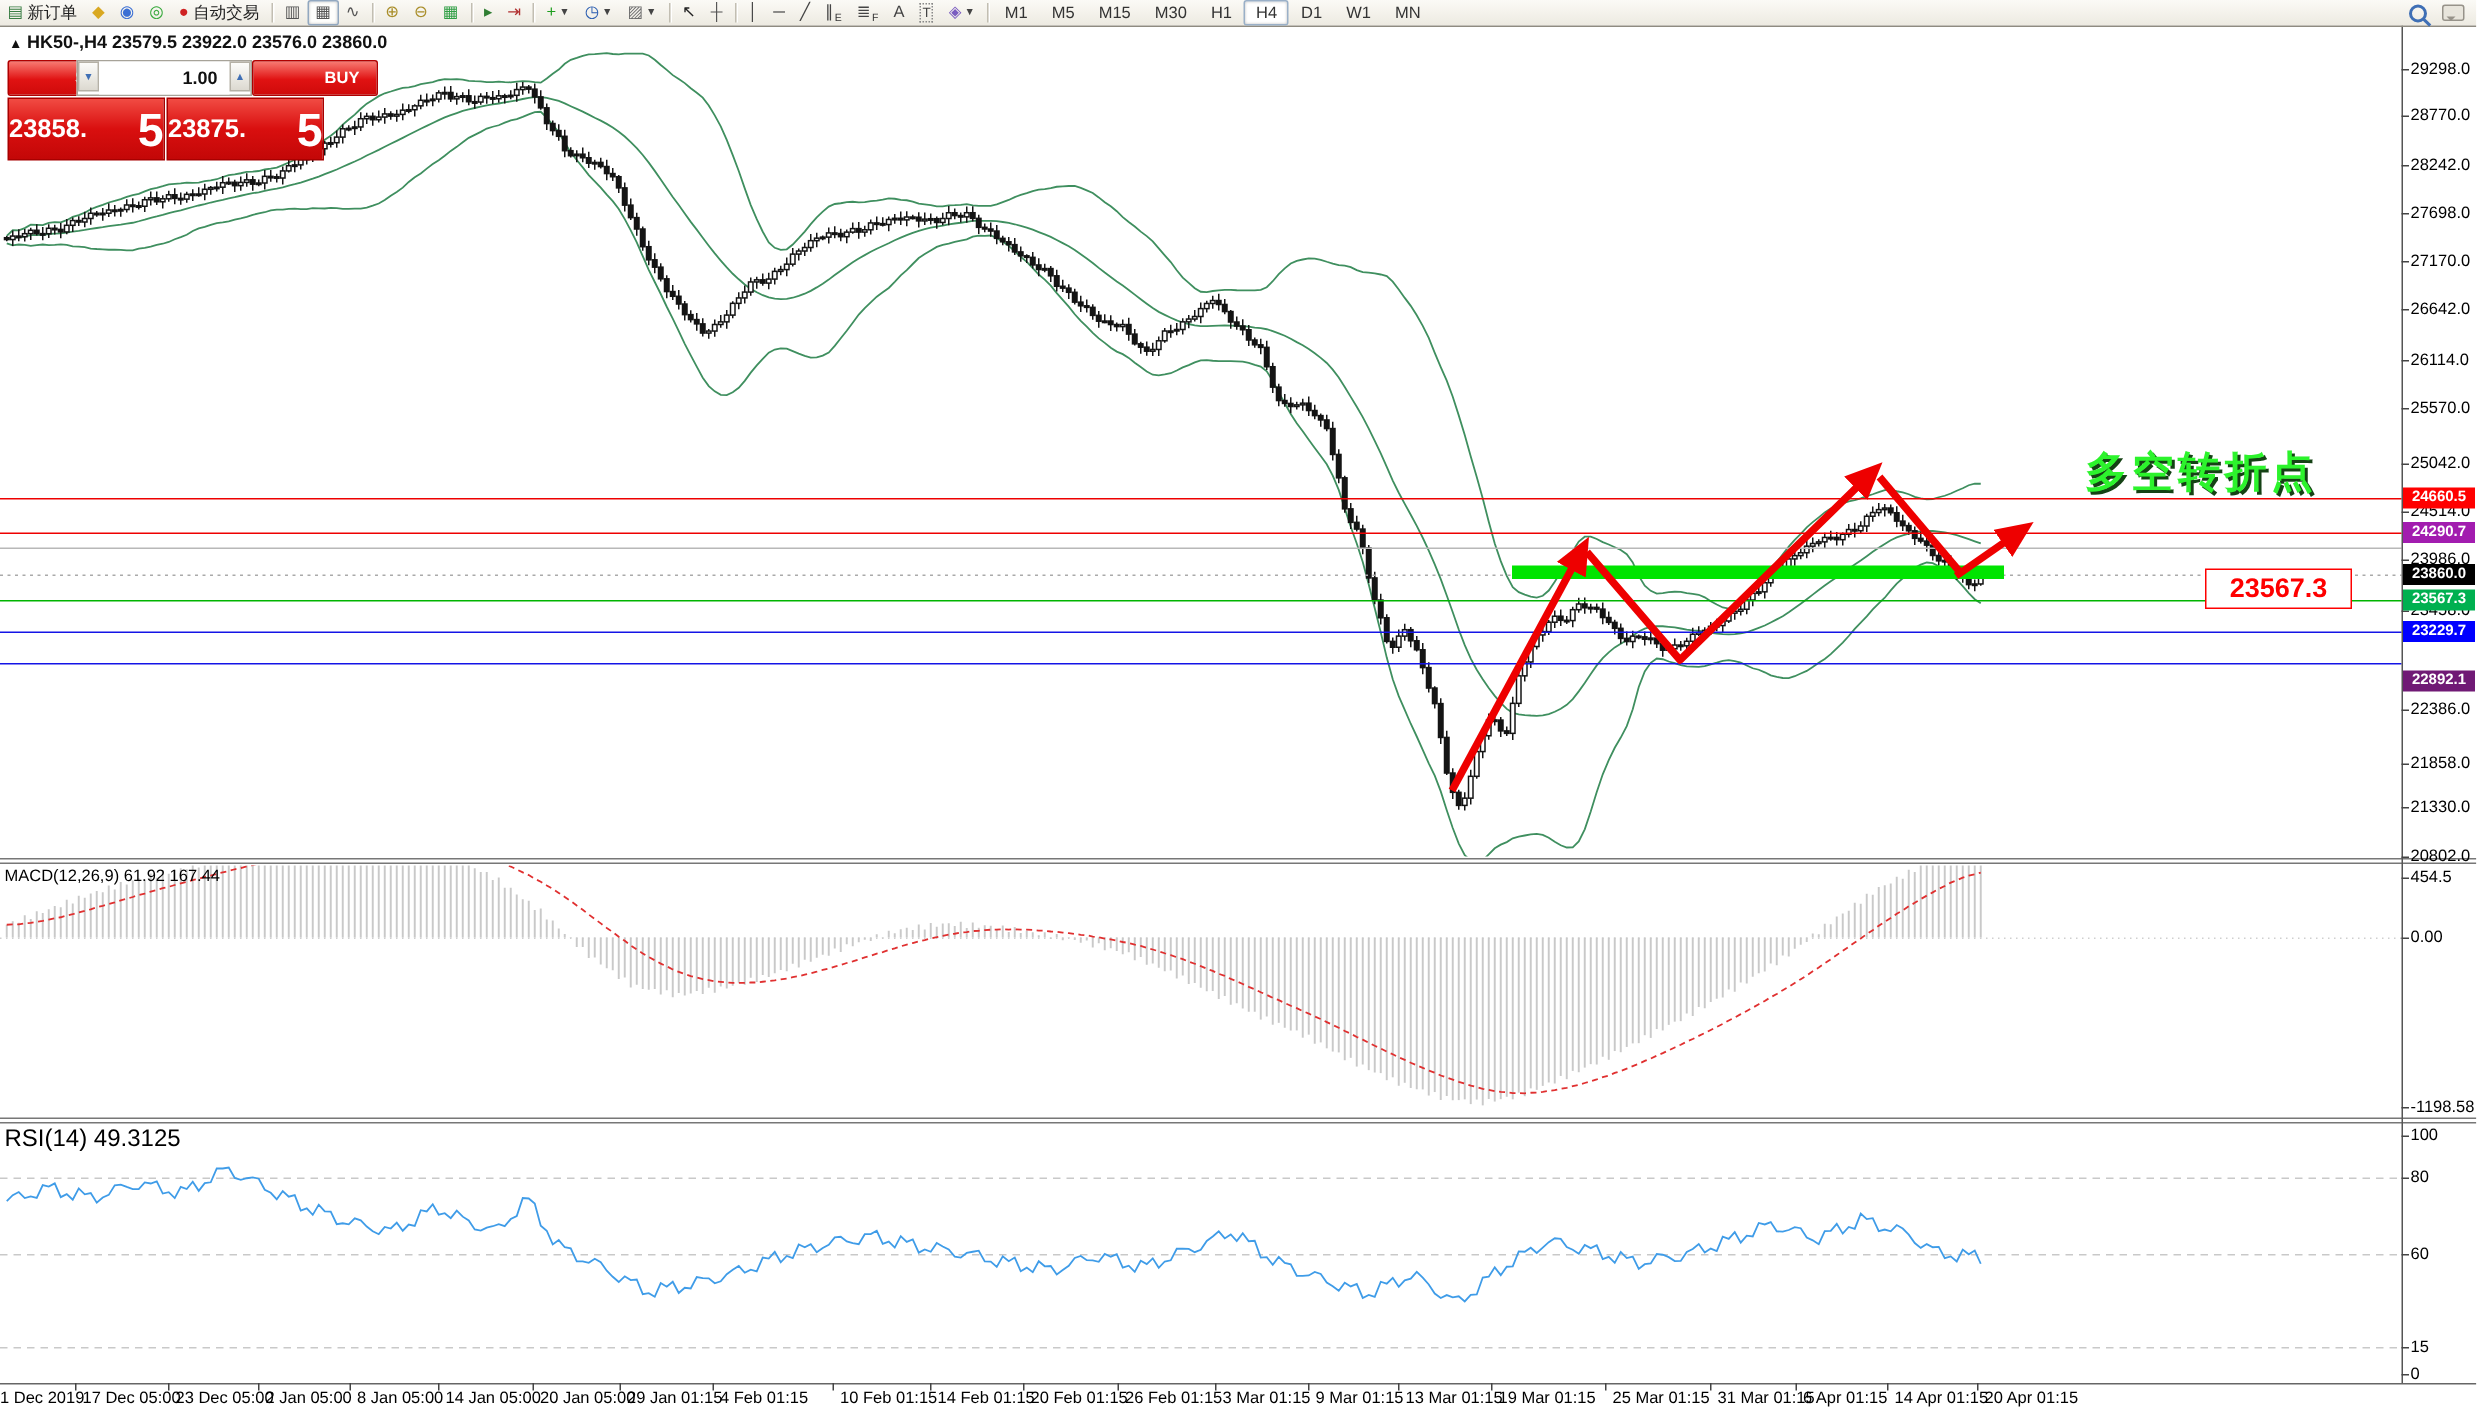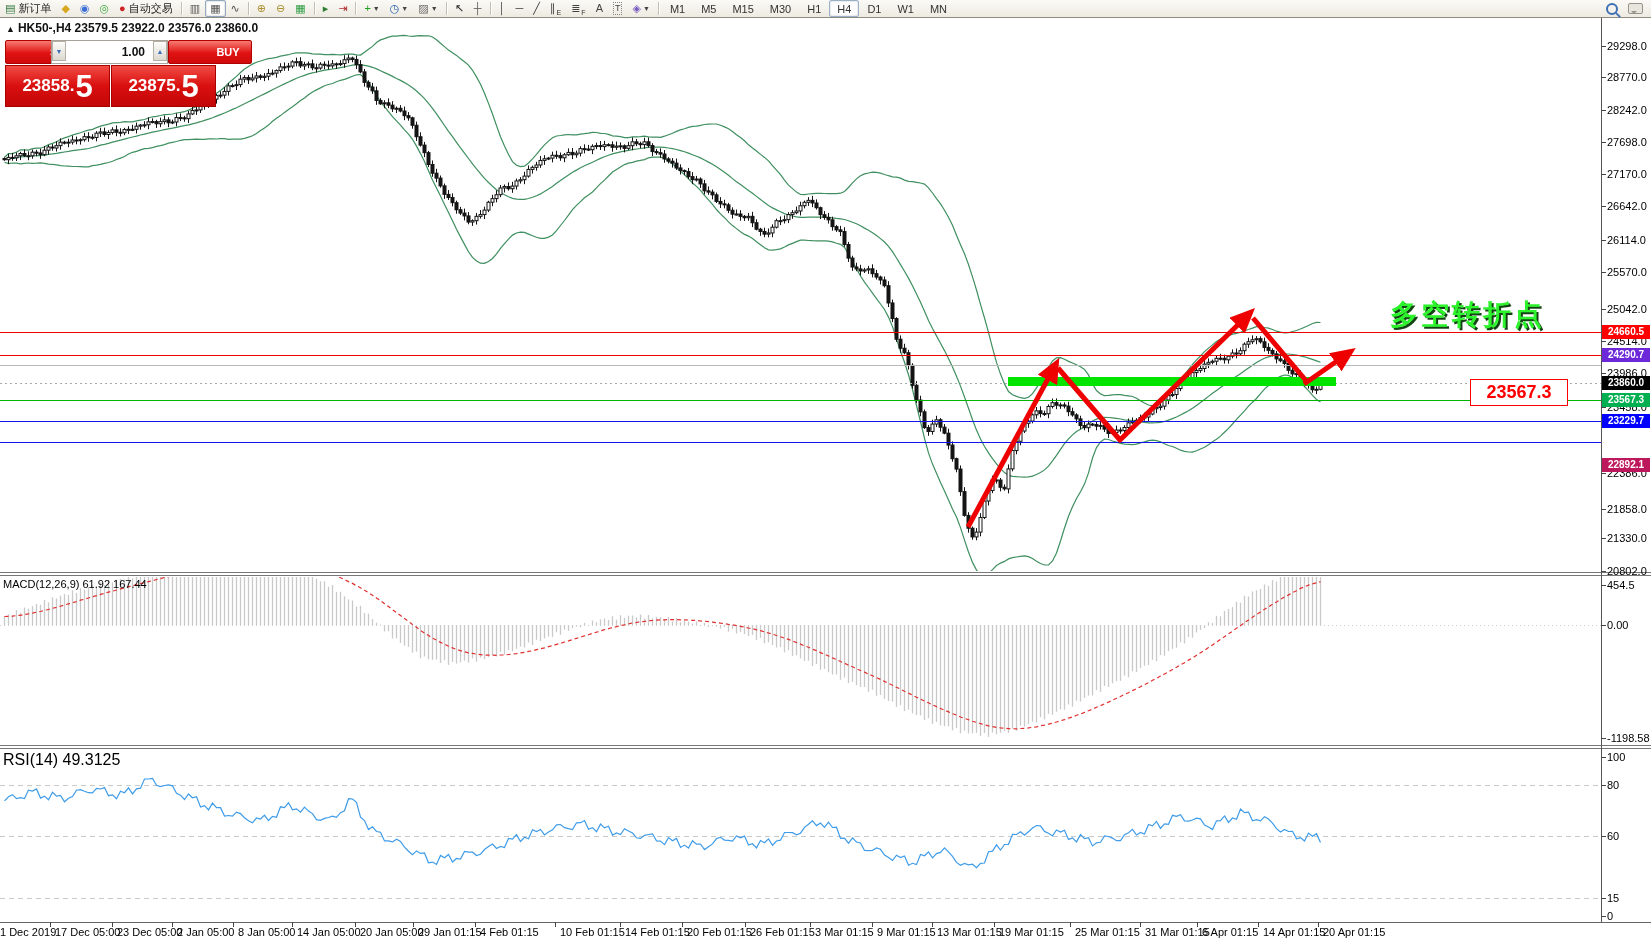--- a/index.html
+++ b/index.html
@@ -41,21 +41,21 @@
   #sell-btn{left:0;width:44px;}
   #buy-btn{left:163px;width:46px;}
   #vol-box{position:absolute;left:46px;top:0;width:115px;height:22px;background:#fff;
            border:1px solid #a7a399;display:flex;}
   .vol-arrow{width:14px;height:20px;background:linear-gradient(#fcfcfa,#dcd9d0);border:1px solid #b5b1a6;
              font-size:7px;color:#3f6fb5;text-align:center;line-height:20px;box-sizing:border-box;}
   #vol-input{flex:1;border:none;outline:none;font:bold 12px "Liberation Sans",sans-serif;
              text-align:right;padding-right:8px;color:#111;min-width:0;}
   .tp-price{position:absolute;top:25px;height:40px;color:#fff;
             background:linear-gradient(#f14b43,#d90f0f 50%,#c30707);border:1px solid #a80000;
-            display:flex;align-items:center;justify-content:center;}
+            display:flex;align-items:center;justify-content:space-between;}
   #sell-price{left:0;width:103px;}
   #buy-price{left:106px;width:103px;}
   .pm{font-size:17px;font-weight:bold;letter-spacing:0;}
   .pf{font-size:31px;font-weight:bold;line-height:31px;margin-left:1px;}
   
   #annotation{position:absolute;left:1390px;top:296px;z-index:12;font-family:"Liberation Serif","DejaVu Serif",serif;
               font-size:28px;font-weight:bold;letter-spacing:3px;color:#2cf32c;
               text-shadow:2px 2px 0 rgba(8,56,8,.95);white-space:nowrap;}
   #price-box{position:absolute;left:1470px;top:379px;width:96px;height:25px;z-index:12;
              background:#fff;border:1px solid #fe0000;color:#fe0000;font-size:18px;font-weight:bold;
@@ -1307,25 +1307,25 @@
       <div class="axlbl" style="top: 266px;">25570.0</div>
       <div class="axlbl" style="top: 303px;">25042.0</div>
       <div class="axlbl" style="top: 335px;">24514.0</div>
       <div class="axlbl" style="top: 367px;">23986.0</div>
       <div class="axlbl" style="top: 401px;">23458.0</div>
       <div class="axlbl" style="top: 467px;">22386.0</div>
       <div class="axlbl" style="top: 503px;">21858.0</div>
       <div class="axlbl" style="top: 532px;">21330.0</div>
       <div class="axlbl" style="top: 565px;">20802.0</div>
       <div class="chip" style="top: 325px; background: rgb(255, 0, 0);">24660.5</div>
-      <div class="chip" style="top: 348px; background: #6d28d9;">24290.7</div>
+      <div class="chip" style="top: 348px; background: #a21caf;">24290.7</div>
       <div class="chip" style="top: 376px; background: rgb(0, 0, 0);">23860.0</div>
       <div class="chip" style="top: 393px; background: rgb(0, 176, 80);">23567.3</div>
       <div class="chip" style="top: 414px; background: rgb(0, 0, 255);">23229.7</div>
-      <div class="chip" style="top: 458px; background: #be185d;">22892.1</div>
+      <div class="chip" style="top: 447px; background: #701a75;">22892.1</div>
     </div>
   <div id="macd-axis">
       <div class="axlbl" style="top: 579px;">454.5</div>
       <div class="axlbl" style="top: 619px;">0.00</div>
       <div class="axlbl" style="top: 732px;">-1198.58</div>
     </div>
   <div id="rsi-axis">
       <div class="axlbl" style="top: 751px;">100</div>
       <div class="axlbl" style="top: 779px;">80</div>
       <div class="axlbl" style="top: 830px;">60</div>

